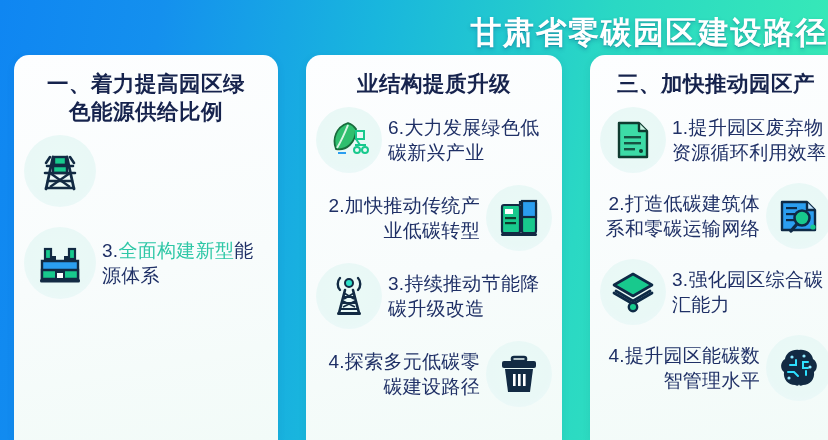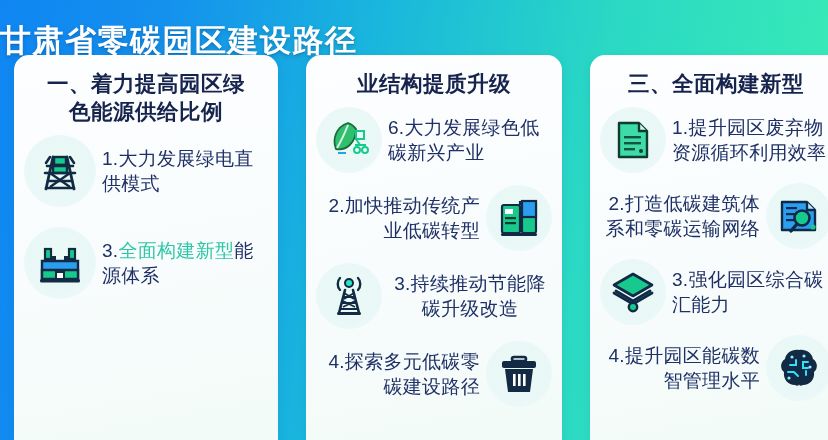--- a/index.html
+++ b/index.html
@@ -6,22 +6,22 @@
   html,body { width:828px; height:440px; overflow:hidden; }
   body {
     font-family:"Liberation Sans","DejaVu Sans",sans-serif;
     background:linear-gradient(100deg,#0f86f2 0%,#1490ee 18%,#19b6dd 42%,#2ad8c4 68%,#3aeeb4 100%);
     position:relative;
   }
   #infographic { position:absolute; inset:0; }
 
   
   .title-bar {
-    position:absolute; left:0; top:13px; width:828px; height:55px;
-    display:flex; align-items:center; justify-content:flex-start;
+    position:absolute; left:0; top:5px; width:828px; height:55px;
+    display:flex; align-items:center; justify-content:flex-end;
   }
   .title-text {
     font-size:31px; font-weight:bold; color:#ffffff; letter-spacing:1.5px;
     text-shadow:0 2px 4px rgba(0,60,110,.30), 0 1px 0 rgba(0,80,130,.25);
     white-space:nowrap;
   }
 
   
   .columns {
     position:absolute; left:14px; top:55px; width:828px; height:385px;
@@ -88,21 +88,20 @@
           <div class="icon-wrap">
             <svg width="48" height="48" viewBox="0 0 48 48">
               <rect x="18" y="10" width="12" height="8" fill="#18c98d" stroke="#122a43" stroke-width="2.4"></rect>
               <rect x="17" y="18" width="14" height="8" fill="#18c98d" stroke="#122a43" stroke-width="2.4"></rect>
               <path d="M14 10 L10 16 M34 10 L38 16 M11 19 L37 19 M9 26 L39 26" stroke="#122a43" stroke-width="2.6" fill="none" stroke-linecap="round"></path>
               <path d="M17 10 L10 42 M31 10 L38 42" stroke="#122a43" stroke-width="2.8" fill="none" stroke-linecap="round"></path>
               <path d="M14 26 L34 40 M34 26 L14 40" stroke="#122a43" stroke-width="2.4" fill="none"></path>
               <path d="M12 34 L36 34 M10 41 L38 41" stroke="#122a43" stroke-width="2.6" fill="none" stroke-linecap="round"></path>
             </svg>
           </div>
-          <div class="item-text">1.大力发展绿电直供模式</div>
         </div>
 
 
         <div class="item" style="margin-top:20px;">
           <div class="icon-wrap">
             <svg width="48" height="48" viewBox="0 0 48 48">
               <rect x="9" y="10" width="6" height="10" fill="#18c98d" stroke="#122a43" stroke-width="2.2"></rect>
               <rect x="33" y="10" width="6" height="10" fill="#18c98d" stroke="#122a43" stroke-width="2.2"></rect>
               <path d="M6 22 L42 22 L42 40 L6 40 Z" fill="#2b9ef0" stroke="#122a43" stroke-width="2.4"></path>
               <path d="M6 31 L42 31 L42 40 L6 40 Z" fill="#18c98d" stroke="#122a43" stroke-width="2.4"></path>
@@ -151,21 +150,21 @@
               <rect x="9" y="27" width="11" height="2.2" fill="#0d3b2c"></rect>
               <rect x="26" y="6" width="14" height="32" rx="2" fill="#18c98d" stroke="#122a43" stroke-width="2.2"></rect>
               <rect x="26" y="6" width="14" height="16" fill="#2b9ef0" stroke="#122a43" stroke-width="2.2"></rect>
               <path d="M24 6 L24 10" stroke="#122a43" stroke-width="2.2"></path>
               <rect x="5" y="38" width="36" height="3" rx="1.5" fill="#122a43"></rect>
             </svg>
           </div>
           <div class="item-text">2.加快推动传统产业低碳转型</div>
         </div>
 
-        <div class="item" style="margin-top:12px;text-align:center;">
+        <div class="item" style="margin-top:12px;">
           <div class="icon-wrap small">
             <svg width="46" height="46" viewBox="0 0 46 46">
               <circle cx="23" cy="10" r="4" fill="#2ee0c8" stroke="#122a43" stroke-width="2"></circle>
               <path d="M14 5 C11 8 11 14 14 17" stroke="#122a43" stroke-width="2.4" fill="none" stroke-linecap="round"></path>
               <path d="M32 5 C35 8 35 14 32 17" stroke="#122a43" stroke-width="2.4" fill="none" stroke-linecap="round"></path>
               <path d="M19 17 L13 40 M27 17 L33 40" stroke="#122a43" stroke-width="2.6" fill="none" stroke-linecap="round"></path>
               <path d="M17 24 L29 24 M16 30 L30 30 M14 36 L32 36" stroke="#122a43" stroke-width="2.2"></path>
               <path d="M18 20 L28 26 M28 20 L18 26 M17 28 L29 34 M29 28 L17 34" stroke="#122a43" stroke-width="1.8"></path>
               <rect x="11" y="39" width="24" height="3" rx="1.5" fill="#122a43"></rect>
             </svg>
@@ -185,21 +184,21 @@
             </svg>
           </div>
           <div class="item-text">4.探索多元低碳零碳建设路径</div>
         </div>
 
       </div>
     </div>
 
     <div class="card c3">
       <div class="card-heading">
-        <span class="ln">三、全面构建新型</span>
+        <span class="ln">三、加快推动园区产</span>
       </div>
       <div class="items">
 
         <div class="item" style="margin-top:2px;">
           <div class="icon-wrap small">
             <svg width="44" height="44" viewBox="0 0 44 44">
               <path d="M8 5 L28 5 L36 13 L36 39 L8 39 Z" fill="#3ddba6" stroke="#0f3b30" stroke-width="2.4" stroke-linejoin="round"></path>
               <path d="M28 5 L28 13 L36 13" fill="#c9f5e4" stroke="#0f3b30" stroke-width="2.4" stroke-linejoin="round"></path>
               <rect x="13" y="18" width="17" height="2.4" fill="#0f3b30" opacity=".85"></rect>
               <rect x="13" y="24" width="17" height="2.4" fill="#0f3b30" opacity=".85"></rect>

